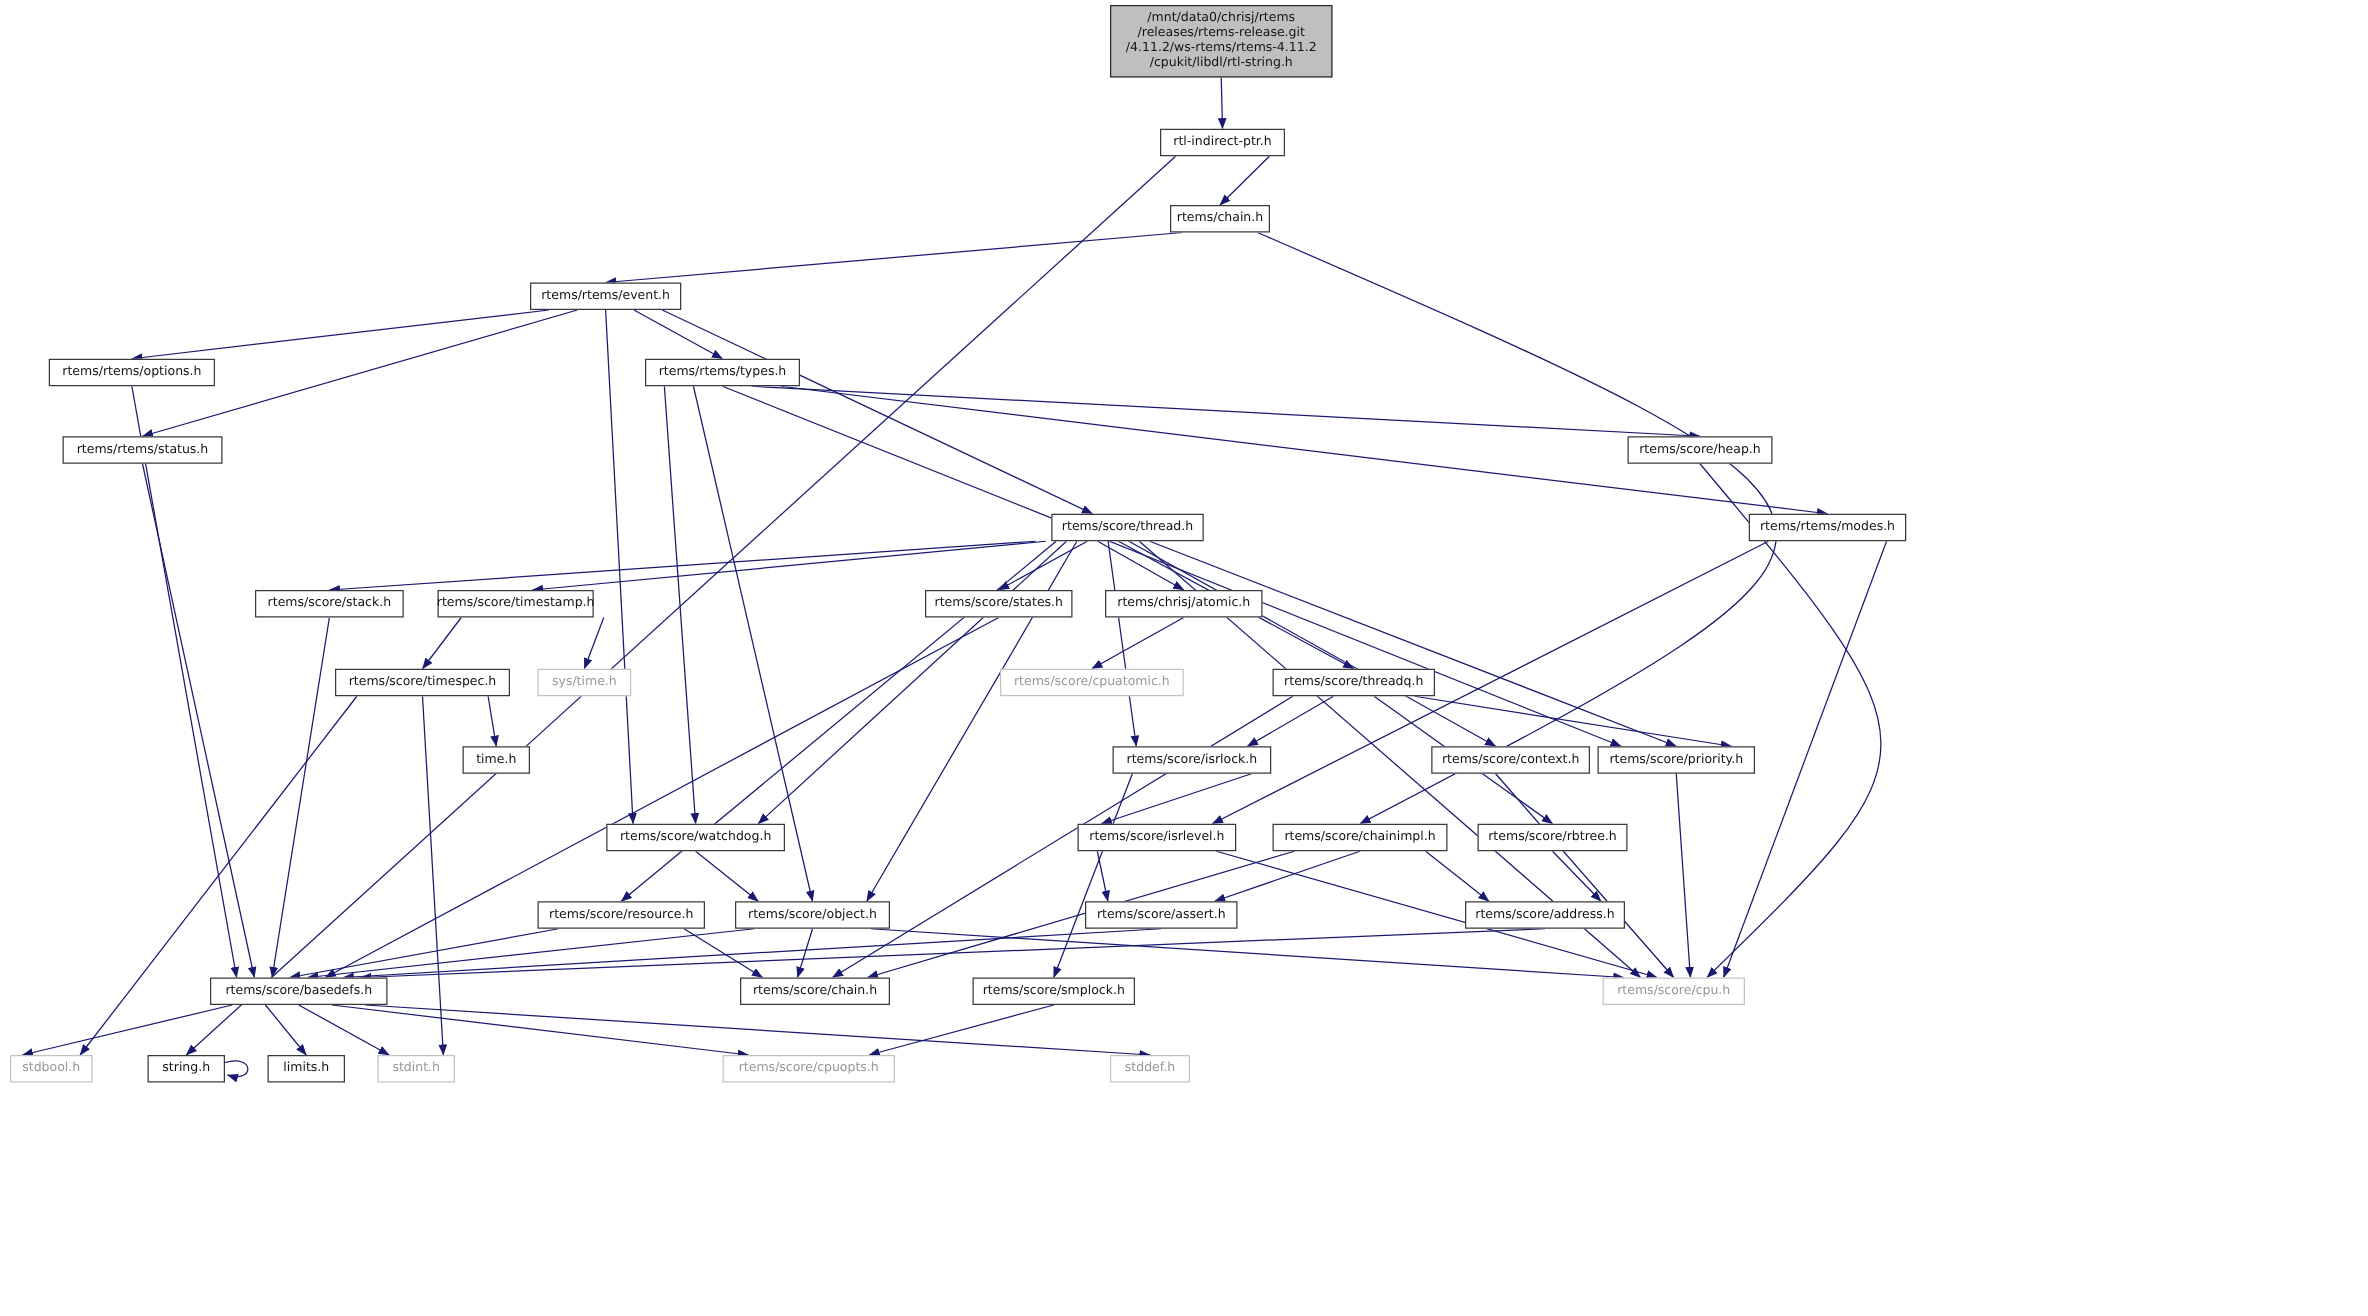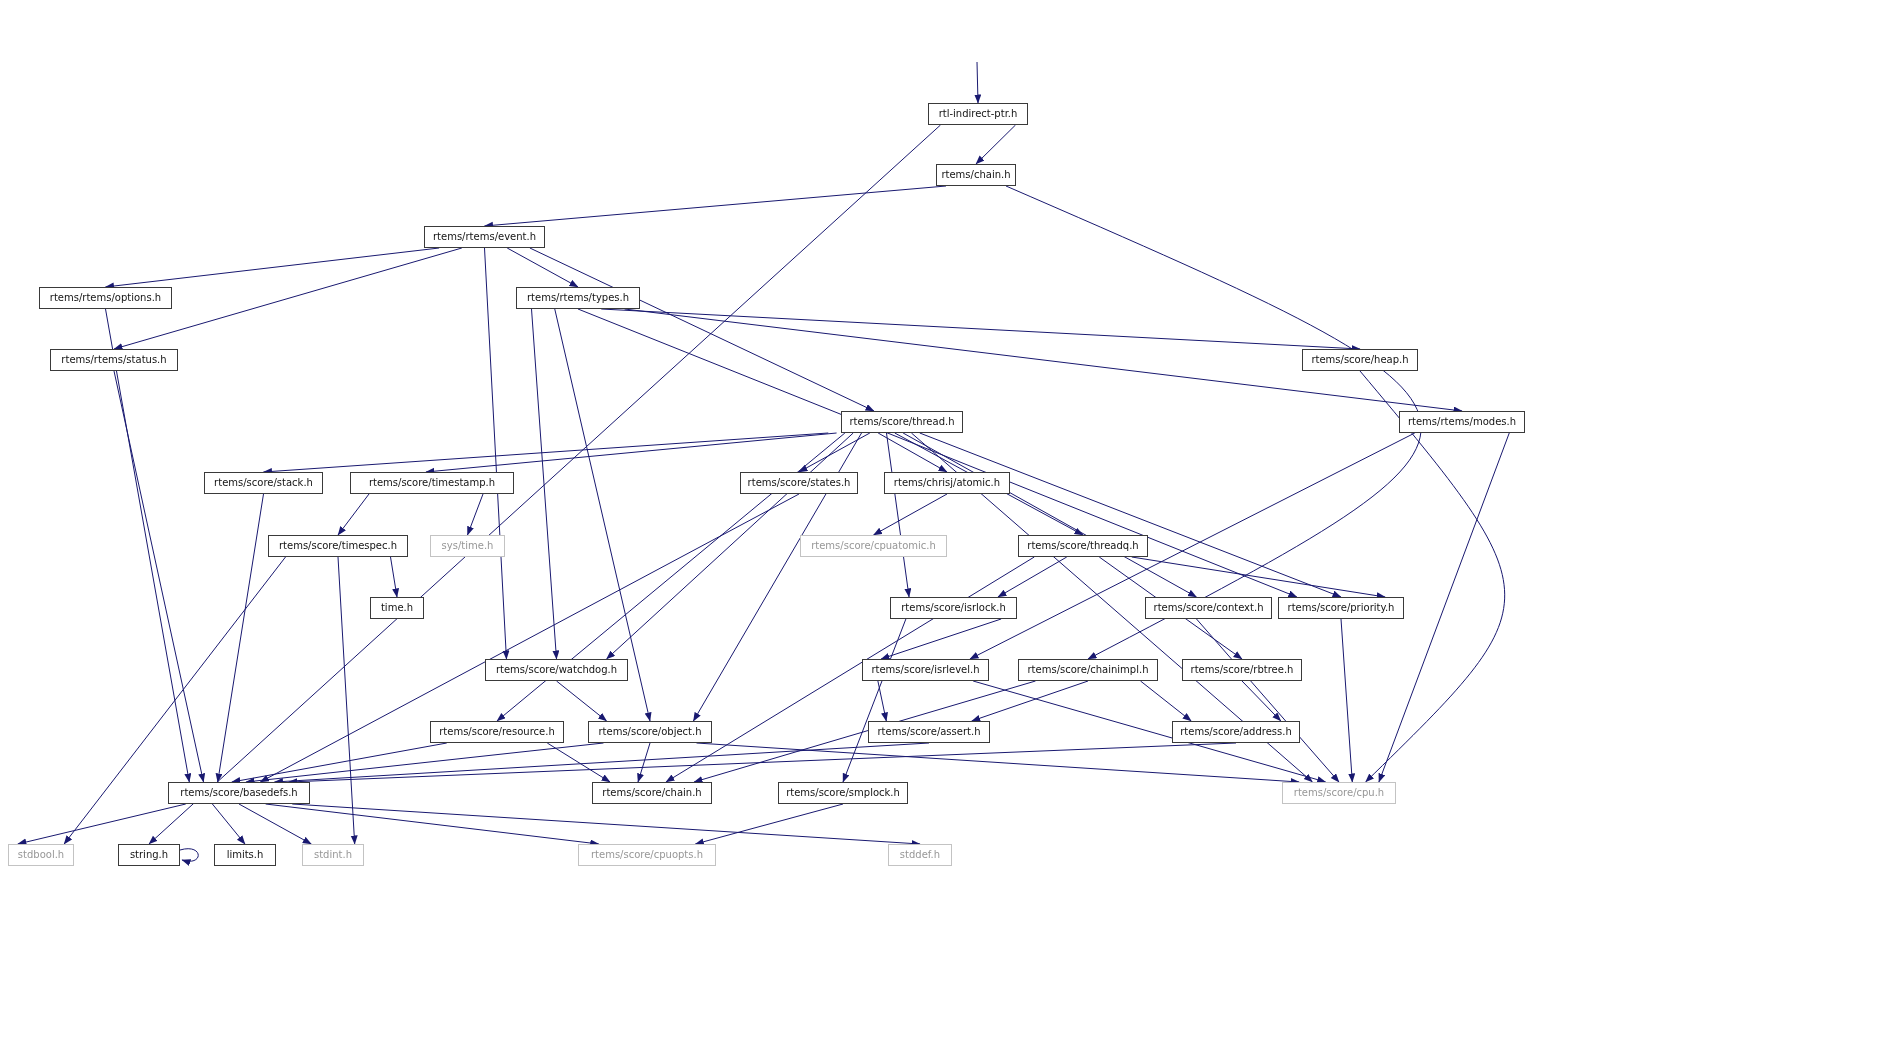--- a/index.html
+++ b/index.html
@@ -88,20 +88,26 @@
       <path d="M 1236 743 L 288.7 782" class="edge" marker-end="url(#arrow)"></path>
       <path d="M 185.75 804 L 17.900000000000002 844" class="edge" marker-end="url(#arrow)"></path>
       <path d="M 212.375 804 L 245 844" class="edge" marker-end="url(#arrow)"></path>
       <path d="M 239 804 L 311.3 844" class="edge" marker-end="url(#arrow)"></path>
       <path d="M 265.625 804 L 598.7 844" class="edge" marker-end="url(#arrow)"></path>
       <path d="M 292.25 804 L 920 844" class="edge" marker-end="url(#arrow)"></path>
       <path d="M 843 804 L 695.3 844" class="edge" marker-end="url(#arrow)"></path>
       <path d="M 180 850 C 204 843, 204 867, 182 860" class="edge" marker-end="url(#arrow)"></path>
     </svg>
   <div id="nodes">
+      <div class="node root" style="left: 888px; top: 4px; width: 178px; height: 58px;">
+        <div>/mnt/data0/chrisj/rtems</div>
+        <div>/releases/rtems-release.git</div>
+        <div>/4.11.2/ws-rtems/rtems-4.11.2</div>
+        <div>/cpukit/libdl/rtl-string.h</div>
+      </div>
       <div class="node" style="left: 928px; top: 103px; width: 100px; height: 22px;">
         <div>rtl-indirect-ptr.h</div>
       </div>
       <div class="node" style="left: 936px; top: 164px; width: 80px; height: 22px;">
         <div>rtems/chain.h</div>
       </div>
       <div class="node" style="left: 424px; top: 226px; width: 121px; height: 22px;">
         <div>rtems/rtems/event.h</div>
       </div>
       <div class="node" style="left: 39px; top: 287px; width: 133px; height: 22px;">
@@ -118,21 +124,21 @@
       </div>
       <div class="node" style="left: 1399px; top: 411px; width: 126px; height: 22px;">
         <div>rtems/rtems/modes.h</div>
       </div>
       <div class="node" style="left: 841px; top: 411px; width: 122px; height: 22px;">
         <div>rtems/score/thread.h</div>
       </div>
       <div class="node" style="left: 204px; top: 472px; width: 119px; height: 22px;">
         <div>rtems/score/stack.h</div>
       </div>
-      <div class="node" style="left: 350px; top: 472px; width: 164px; height: 22px;">
+      <div class="node" style="left: 350px; top: 472px; width: 125px; height: 22px;">
         <div>rtems/score/timestamp.h</div>
       </div>
       <div class="node" style="left: 740px; top: 472px; width: 118px; height: 22px;">
         <div>rtems/score/states.h</div>
       </div>
       <div class="node" style="left: 884px; top: 472px; width: 126px; height: 22px;">
         <div>rtems/chrisj/atomic.h</div>
       </div>
       <div class="node" style="left: 268px; top: 535px; width: 140px; height: 22px;">
         <div>rtems/score/timespec.h</div>

